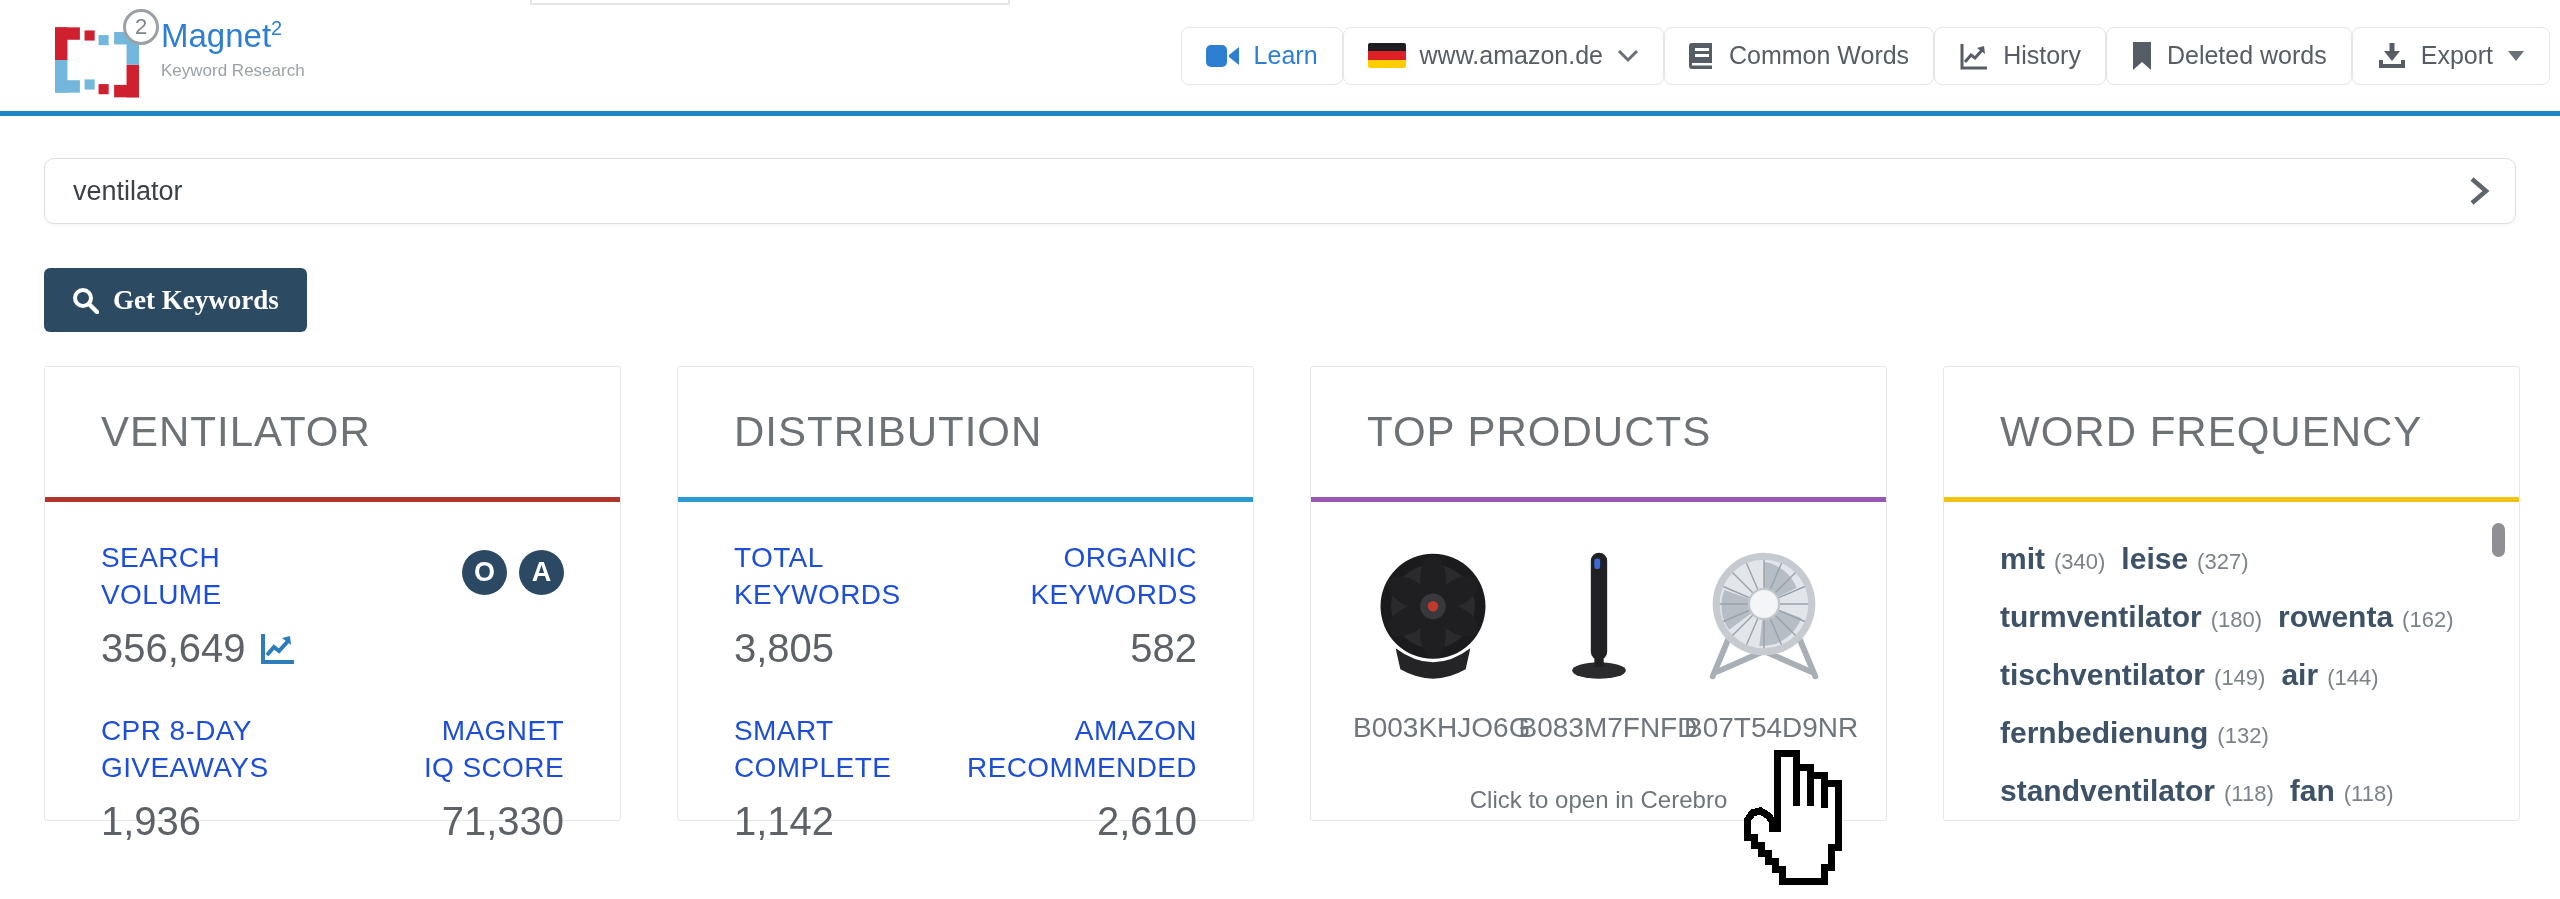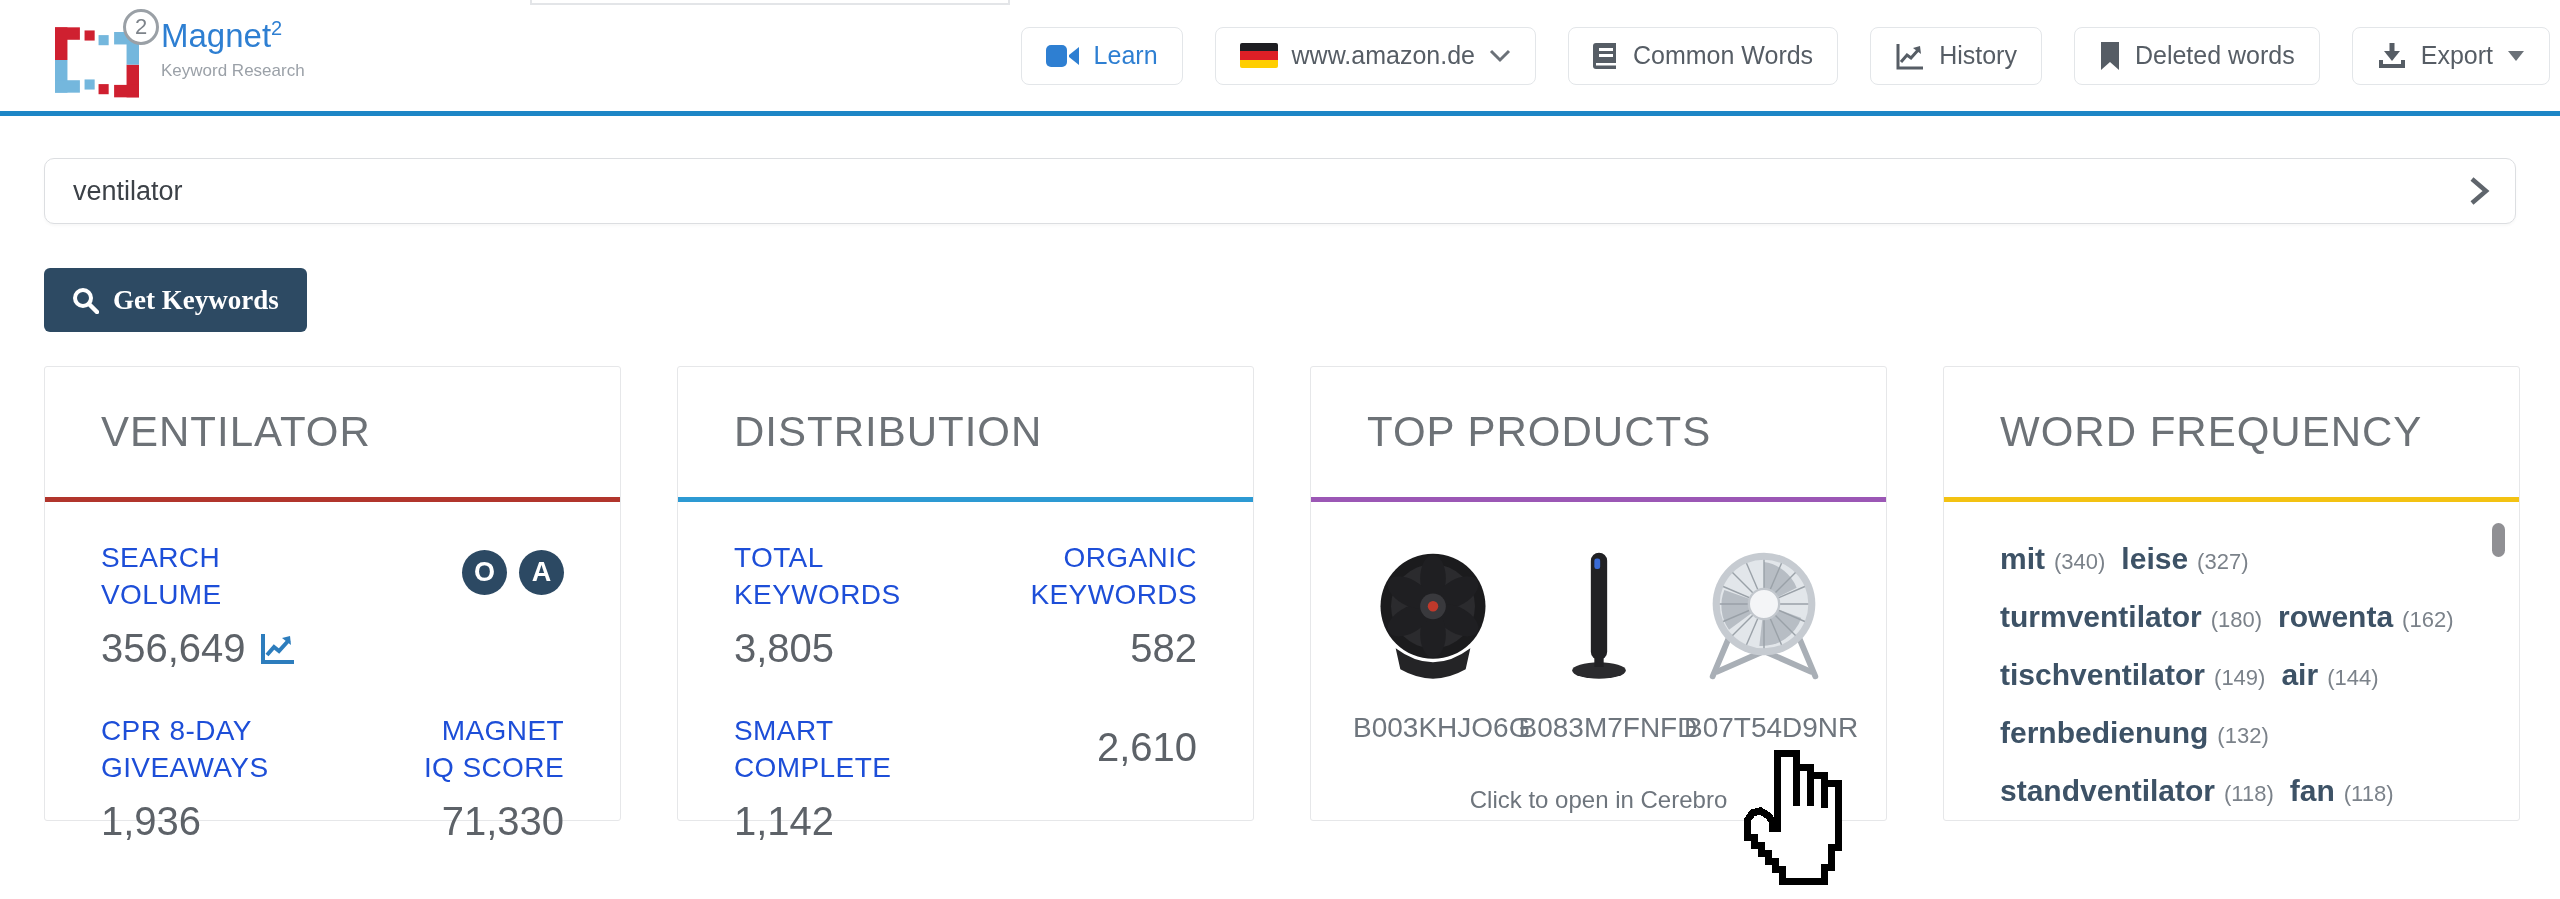--- a/index.html
+++ b/index.html
@@ -25,21 +25,21 @@
     position: absolute; top: -12px; right: -20px; width: 36px; height: 36px;
     border: 3px solid #9aa0a6; border-radius: 50%; background: #fff;
     color: #7d838a; font-size: 22px;
     display: flex; align-items: center; justify-content: center;
   }
   .titles { padding-top: 4px; }
   .app-title { color: #2e7fd2; font-size: 33px; font-weight: 500; line-height: 1.1; }
   .app-title sup { font-size: 20px; }
   .app-subtitle { color: #9ba1a8; font-size: 17px; margin-top: 7px; }
 
-  .header-actions { display: flex; align-items: center; gap: 32px; }
+  .header-actions { display: flex; align-items: center; gap: 0; }
   .hbtn {
     display: flex; align-items: center; gap: 14px; height: 58px; padding: 0 24px;
     border: 1px solid #e3e6e9; border-radius: 8px; background: #fff;
     font-size: 25px; color: #565d65; cursor: pointer; white-space: nowrap;
     font-family: inherit;
   }
   .hbtn.learn { color: #2e7fd2; }
   .flag { width: 38px; height: 25px; border-radius: 2px; overflow: hidden; display: inline-block; }
   .flag div { height: 33.34%; }
   .flag .b { background: #1e1e22; } .flag .r { background: #dd1f26; } .flag .g { background: #ffce00; }
@@ -296,20 +296,24 @@
         <div class="stat">
           <div class="stat-label">
             <div>SMART</div>
             <div>COMPLETE</div>
           </div>
           <div class="stat-value">
             <span>1,142</span>
           </div>
         </div>
         <div class="stat right">
+          <div class="stat-label">
+            <div>AMAZON</div>
+            <div>RECOMMENDED</div>
+          </div>
           <div class="stat-value">
             <span>2,610</span>
           </div>
         </div>
       </div>
     </div>
   </div>
 
   <div class="card">
     <div class="card-title">TOP PRODUCTS</div>

